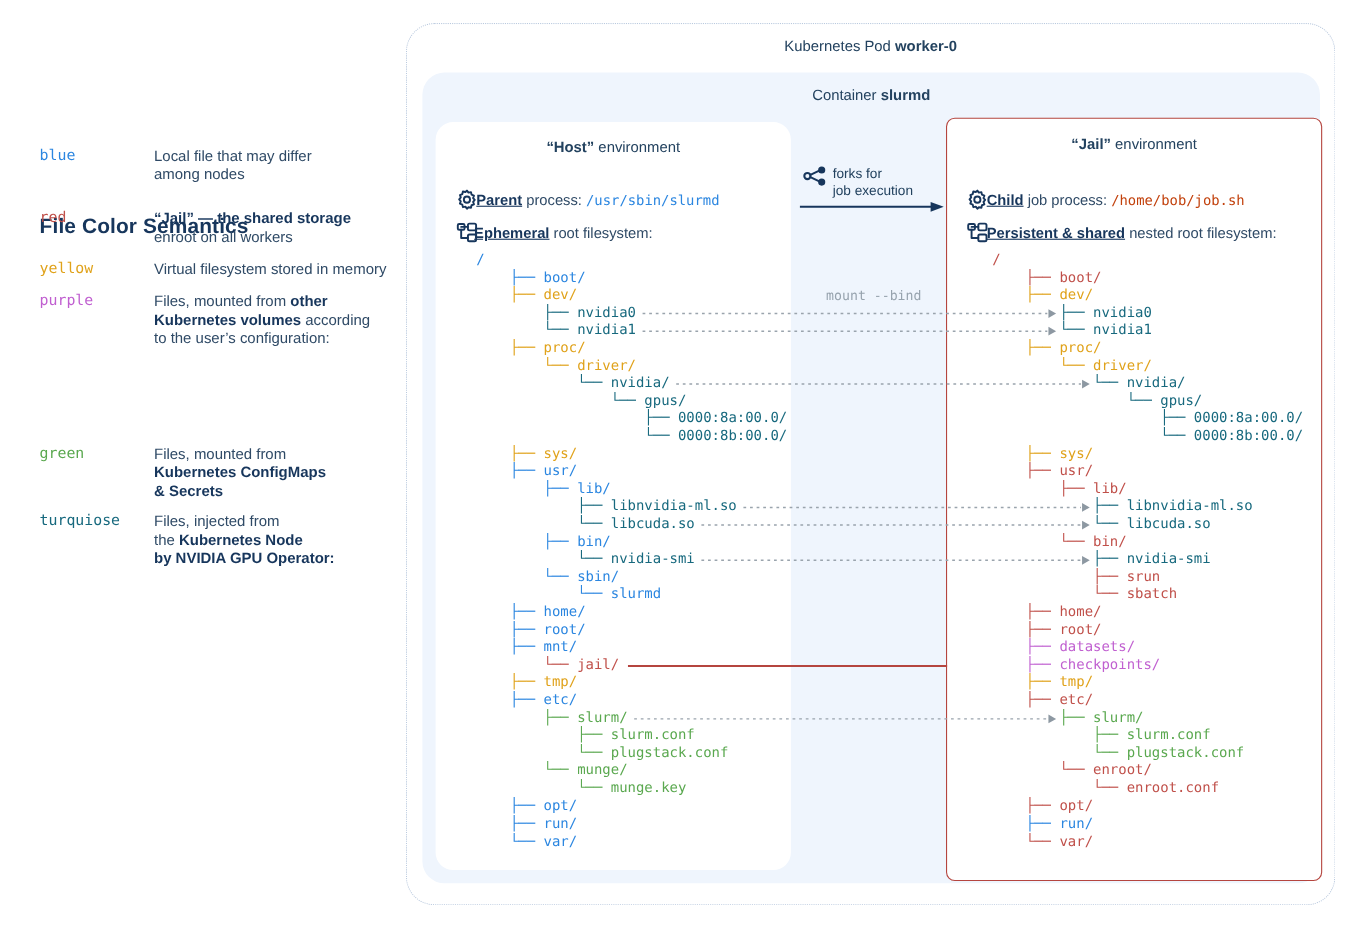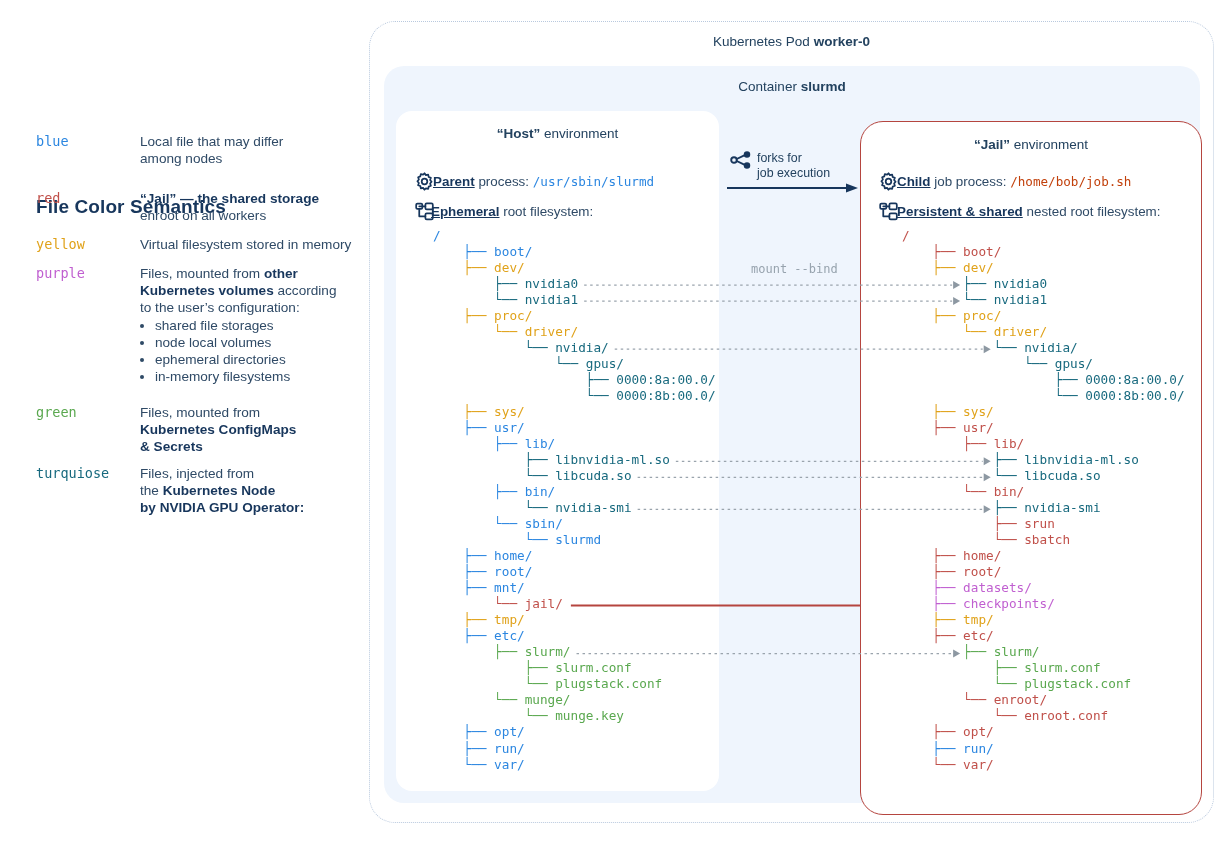--- a/index.html
+++ b/index.html
@@ -52,22 +52,22 @@
     position:absolute; left:0; top:13px; width:100%; text-align:center;
     font-size:13.5px; color:#23425f;
   }
   #container-title b { font-weight:bold; }
 
   #host-panel {
     position:absolute; left:396px; top:111px; width:323px; height:680px;
     background:#ffffff; border-radius:16px;
   }
   #jail-panel {
-    position:absolute; left:860px; top:121px; width:342px; height:694px;
-    background:#ffffff; border:1.7px solid #b5453f; border-radius:23px;
+    position:absolute; left:860px; top:107px; width:342px; height:694px;
+    background:#ffffff; border:1.7px solid #b5453f; border-radius:8px;
   }
   .panel-title {
     position:absolute; left:0; top:15px; width:100%; text-align:center;
     font-size:13.5px; color:#23425f;
   }
   .panel-title b { font-weight:bold; }
 
   
   .hdr { position:absolute; font-size:13.4px; color:#2f4a66; white-space:nowrap; }
   .hdr b { font-weight:bold; color:#17365c;text-decoration:underline; }
@@ -120,26 +120,20 @@
         <div class="legend-desc">
           <div><span>Virtual filesystem stored in memory</span></div>
         </div>
       </div>
       <div class="legend-row" style="top: 265px;">
         <div class="legend-key" style="color: rgb(192, 95, 208);">purple</div>
         <div class="legend-desc">
           <div><span>Files, mounted from </span><b>other</b></div>
           <div><b>Kubernetes volumes</b><span> according</span></div>
           <div><span>to the user’s configuration:</span></div>
-          <ul>
-            <li>shared file storages</li>
-            <li>node local volumes</li>
-            <li>ephemeral directories</li>
-            <li>in-memory filesystems</li>
-          </ul>
         </div>
       </div>
       <div class="legend-row" style="top: 404px;">
         <div class="legend-key" style="color: rgb(90, 168, 79);">green</div>
         <div class="legend-desc">
           <div><span>Files, mounted from</span></div>
           <div><b>Kubernetes ConfigMaps</b></div>
           <div><b>&amp; Secrets</b></div>
         </div>
       </div>

